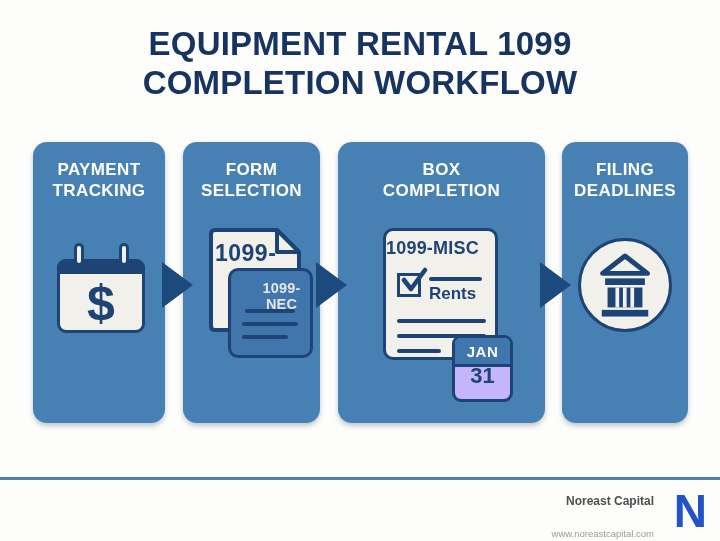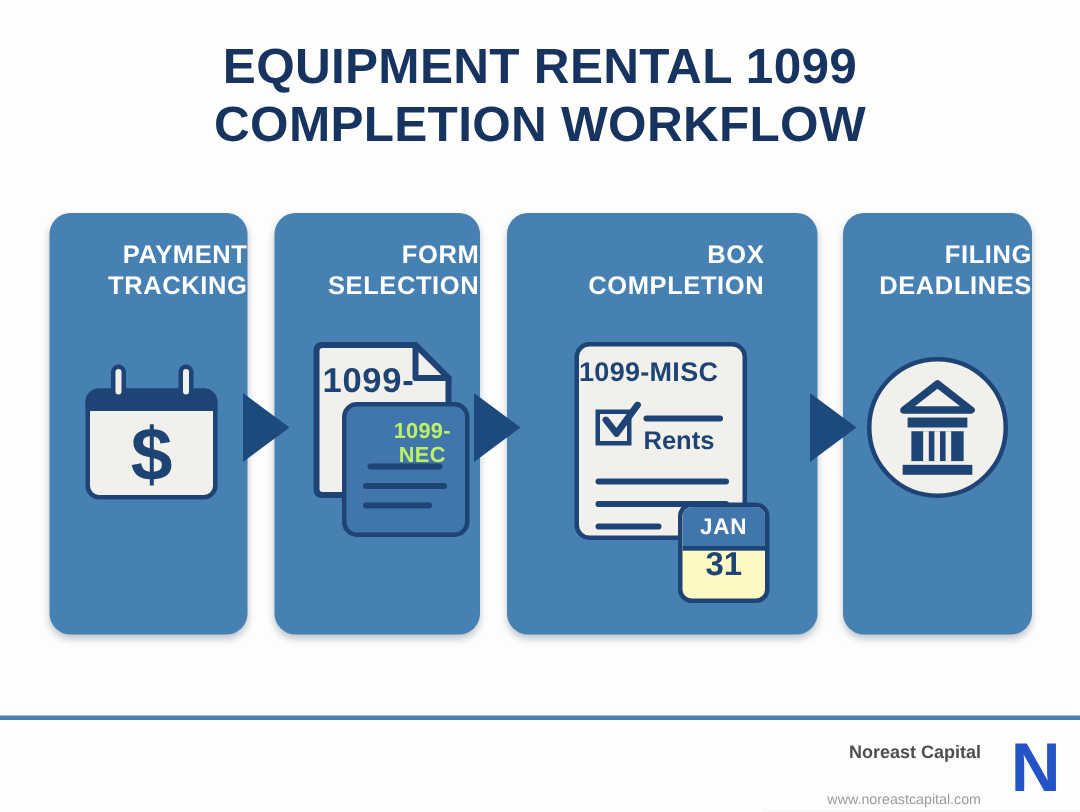--- a/index.html
+++ b/index.html
@@ -24,21 +24,21 @@
          color:var(--title-navy);font-weight:bold;font-size:33px;line-height:39px;letter-spacing:.2px;}
   .title span{display:block;}
 
   
   .card{position:absolute;top:142px;height:281px;background:var(--card-blue);
         border-radius:14px;box-shadow:0 3px 5px rgba(40,60,90,.28);z-index:1;}
   .card1{left:33px;width:132px;}
   .card2{left:183px;width:137px;}
   .card3{left:338px;width:207px;}
   .card4{left:562px;width:126px;}
-  .card-label{margin:17px auto 0;max-width:136px;text-align:right;color:var(--label-white);
+  .card-label{margin:17px auto 0;max-width:136px;text-align:center;color:var(--label-white);
               font-weight:bold;font-size:17px;line-height:21px;letter-spacing:.4px;}
 
   
   .arrow{position:absolute;width:0;height:0;top:262px;z-index:3;
          border-top:23px solid transparent;border-bottom:23px solid transparent;
          border-left:31px solid var(--arrow-navy);}
   .arrow1{left:162px;} .arrow2{left:316px;} .arrow3{left:540px;}
 
   
   .cal{position:absolute;left:24px;top:101px;width:88px;height:90px;}
@@ -49,40 +49,40 @@
        border:3px solid var(--navy);border-radius:5px;z-index:2;}
   .peg-l{left:17px;} .peg-r{left:62px;}
   .dollar{color:var(--navy);font-weight:bold;font-size:50px;margin-top:13px;}
 
   
   .sheet-svg{position:absolute;left:24px;top:86px;width:96px;height:104px;}
   .back-form-text{position:absolute;left:32px;top:98px;color:var(--navy);
                   font-weight:bold;font-size:23px;letter-spacing:.5px;z-index:1;}
   .front-doc{position:absolute;left:45px;top:126px;width:85px;height:90px;background:var(--doc-front-blue);
              border:3.5px solid var(--navy);border-radius:10px;z-index:2;}
-  .front-doc-text{display:block;margin-top:9px;text-align:center;color:#bef264;font-weight:bold;
+  .front-doc-text{display:block;margin-top:9px;text-align:center;color:#e5e5e5;font-weight:bold;
                   font-size:14.5px;letter-spacing:.2px;padding-left:22px;}
   .doc-line{position:absolute;height:3.5px;background:var(--navy);border-radius:2px;}
   .fd-line1{left:14px;top:38px;width:50px;}
   .fd-line2{left:11px;top:51px;width:56px;}
   .fd-line3{left:11px;top:64px;width:46px;}
 
   
   .misc-doc{position:absolute;left:45px;top:86px;width:115px;height:132px;background:var(--icon-fill);
             border:3.5px solid var(--navy);border-radius:10px;z-index:1;}
   .misc-title{display:block;margin-top:7px;text-align:left;color:var(--navy);
               font-weight:bold;font-size:18px;letter-spacing:.2px;}
   .checkbox{position:absolute;left:11px;top:42px;width:24px;height:24px;border:3.5px solid var(--navy);background:var(--icon-fill);}
   .check-svg{position:absolute;left:13px;top:36px;width:30px;height:30px;z-index:2;}
   .md-seg{left:43px;top:46px;width:53px;}
   .rents{position:absolute;left:43px;top:53px;color:var(--navy);font-weight:bold;font-size:17px;}
   .md-line1{left:11px;top:88px;width:89px;}
   .md-line2{left:11px;top:103px;width:89px;}
   .md-line3{left:11px;top:118px;width:44px;}
-  .jan-cal{position:absolute;left:114px;top:193px;width:61px;height:67px;background:#fef9c3;
+  .jan-cal{position:absolute;left:114px;top:193px;width:61px;height:67px;background:#c4b5fd;
            border:3.5px solid var(--navy);border-radius:9px;overflow:hidden;z-index:2;}
   .jan-head{height:29px;background:var(--doc-front-blue);border-bottom:3.5px solid var(--navy);
             display:flex;align-items:center;justify-content:center;color:#fff;font-weight:bold;font-size:15px;letter-spacing:.5px;}
   .jan-day{height:18px;display:flex;align-items:center;justify-content:center;color:var(--navy);
            font-weight:bold;font-size:22px;}
 
   
   .bank-circle{position:absolute;left:16px;top:96px;width:94px;height:94px;border-radius:50%;
                background:var(--icon-fill);border:3px solid var(--navy);display:flex;align-items:center;justify-content:center;}
 

